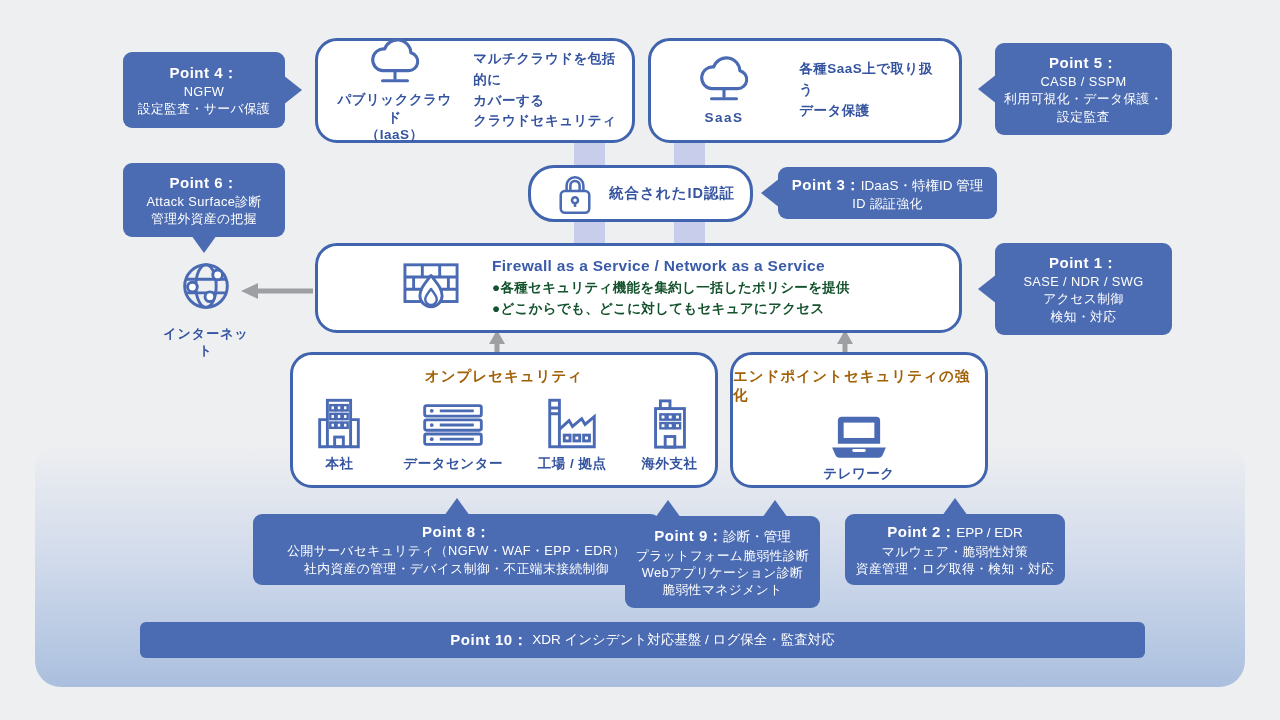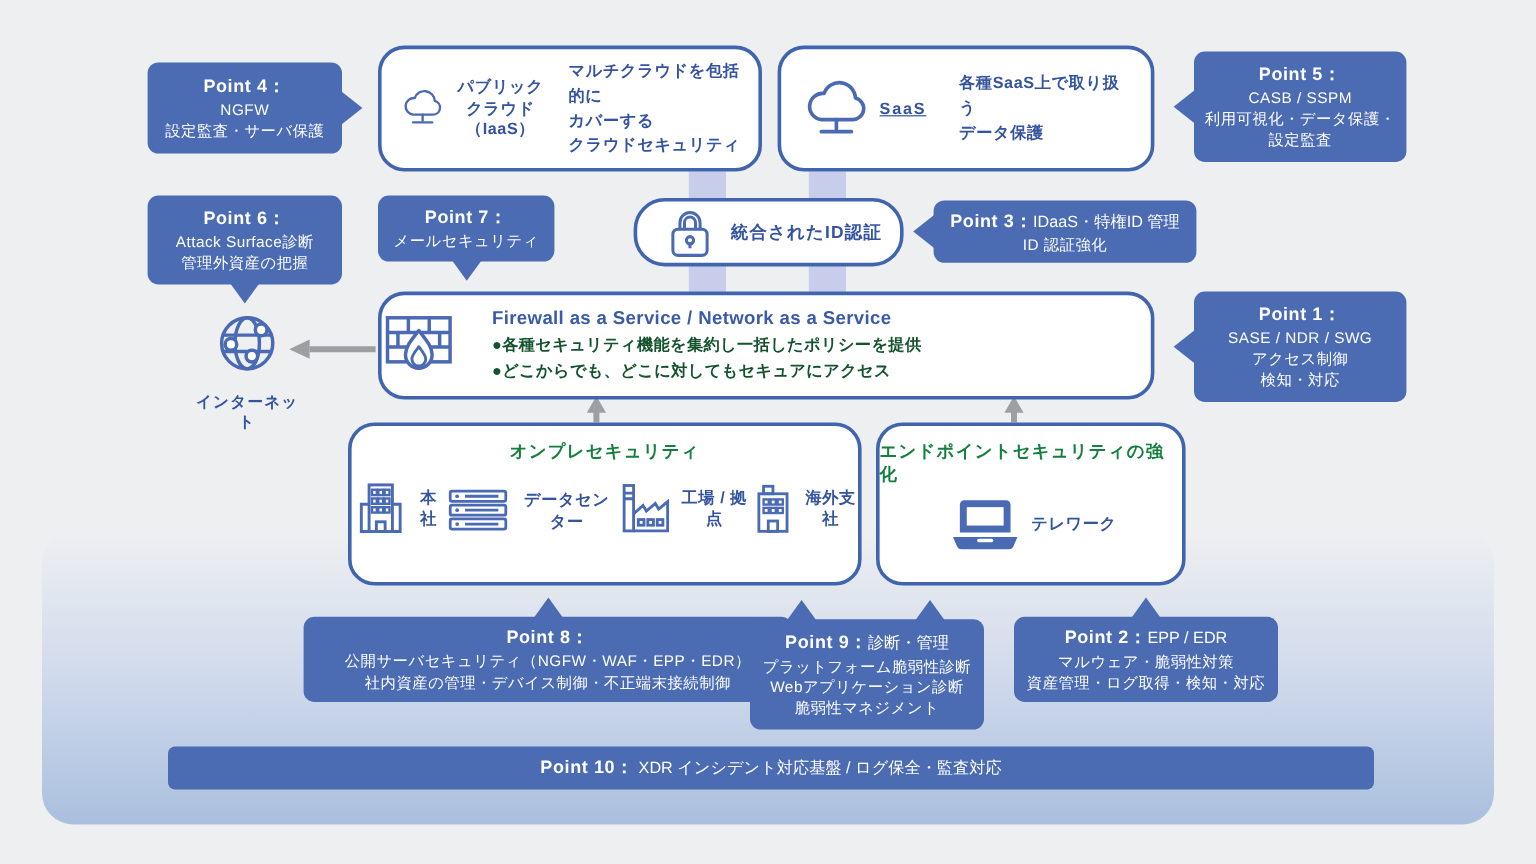--- a/index.html
+++ b/index.html
@@ -25,31 +25,31 @@
       border-top:15px solid transparent;border-bottom:15px solid transparent;border-left:19px solid #4b6bb2;}
   .tail-left{left:-17px;top:50%;transform:translateY(-50%);
       border-top:15px solid transparent;border-bottom:15px solid transparent;border-right:19px solid #4b6bb2;}
   .tail-down{bottom:-16px;left:50%;transform:translateX(-50%);
       border-left:13px solid transparent;border-right:13px solid transparent;border-top:18px solid #4b6bb2;}
   .tail-up{top:-16px;transform:translateX(-50%);
       border-left:13px solid transparent;border-right:13px solid transparent;border-bottom:18px solid #4b6bb2;}
   .pre{white-space:pre-line;}
   
   .jp-bold{font-weight:bold;color:#35549f;letter-spacing:1px;}
-  .icon-col{display:flex;flex-direction:row;align-items:center;gap:4px;}
+  .icon-col{display:flex;flex-direction:column;align-items:center;gap:4px;}
   .icon-label{font-weight:bold;font-size:13.5px;color:#35549f;letter-spacing:.5px;text-align:center;line-height:1.3;}
   
   .cloudbox{padding:8px 14px;gap:16px;justify-content:flex-start;}
   .cloud-desc{font-weight:bold;font-size:13.5px;color:#35549f;text-align:left;line-height:1.55;letter-spacing:.5px;}
   .idbox{padding-left:22px;gap:12px;border-radius:26px;}
-  .fwbox{gap:30px;}
+  .fwbox{padding-left:82px;gap:30px;}
   .fw-title{font-weight:bold;font-size:15.5px;color:#3a5ba9;letter-spacing:.3px;margin-bottom:3px;}
   .fw-bullet{font-weight:bold;font-size:13.5px;color:#14532d;line-height:1.55;letter-spacing:.3px;}
   .sitebox{flex-direction:column;justify-content:flex-start;padding-top:12px;}
-  .sitebox .title{font-weight:bold;font-size:14.5px;letter-spacing:1px;color:#15803d;}
+  .sitebox .title{font-weight:bold;font-size:14.5px;letter-spacing:1px;color:#a16207;}
   .site-row{display:flex;width:100%;justify-content:space-around;align-items:flex-end;margin-top:10px;}
   .internet{position:absolute;left:158px;top:256px;width:96px;text-align:center;z-index:2;}
   .internet .icon-label{font-size:13px;letter-spacing:1px;margin-top:2px;}
   .bar{flex-direction:row;align-items:center;justify-content:center;gap:4px;padding:0;border-radius:6px;}
 </style>
 </head>
 <body>
 
 <div class="canvas">
 
@@ -94,46 +94,41 @@
 
   <div class="wbox cloudbox" style="left:648px;top:38px;width:314px;height:105px;">
     <div class="icon-col" style="width:120px;">
       <svg width="64" height="50" viewBox="0 0 66 52">
         <g fill="none" stroke="#4a6ab4" stroke-width="3.2" stroke-linecap="round" stroke-linejoin="round">
           <path d="M20 35 h27 a9.5 9.5 0 0 0 2.5-18.7 A14 14 0 0 0 22.3 12.4 A10 10 0 0 0 20 35 Z"></path>
           <path d="M33 35 v8"></path>
             <path d="M20 45.5 h26"></path>
         </g>
       </svg>
-      <div class="icon-label" style="letter-spacing:1.5px;text-decoration:underline;">SaaS</div>
+      <div class="icon-label" style="letter-spacing:1.5px;">SaaS</div>
     </div>
     <div class="cloud-desc pre">各種SaaS上で取り扱う
 データ保護</div>
   </div>
 
   <div class="callout" style="left:995px;top:43px;width:177px;height:92px;">
     <div class="head">Point 5：</div>
     <div class="body">CASB / SSPM
 利用可視化・データ保護・
 設定監査</div>
     <span class="tail tail-left"></span>
   </div>
 
   <div class="callout" style="left:123px;top:163px;width:162px;height:74px;">
     <div class="head">Point 6：</div>
     <div class="body">Attack Surface診断
 管理外資産の把握</div>
     <span class="tail tail-down"></span>
   </div>
 
-  <div class="callout" style="left:315px;top:163px;width:147px;height:55px;">
-    <div class="head">Point 7：</div>
-    <div class="body">メールセキュリティ</div>
-    <span class="tail tail-down"></span>
-  </div>
 
   <div class="wbox idbox" style="left:528px;top:165px;width:225px;height:57px;">
     <svg width="44" height="47" viewBox="0 0 52 56">
       <g fill="none" stroke="#4a6ab4" stroke-width="3">
         <rect x="9" y="25" width="34" height="26" rx="5"></rect>
         <path d="M16 25 V18.5 a10 10 0 0 1 20 0 V25"></path>
         <path d="M20.5 25 V18.5 a5.5 5.5 0 0 1 11 0 V25"></path>
         <circle cx="26" cy="36" r="3.6"></circle>
           <path d="M26 39.5 V44"></path>
       </g>

